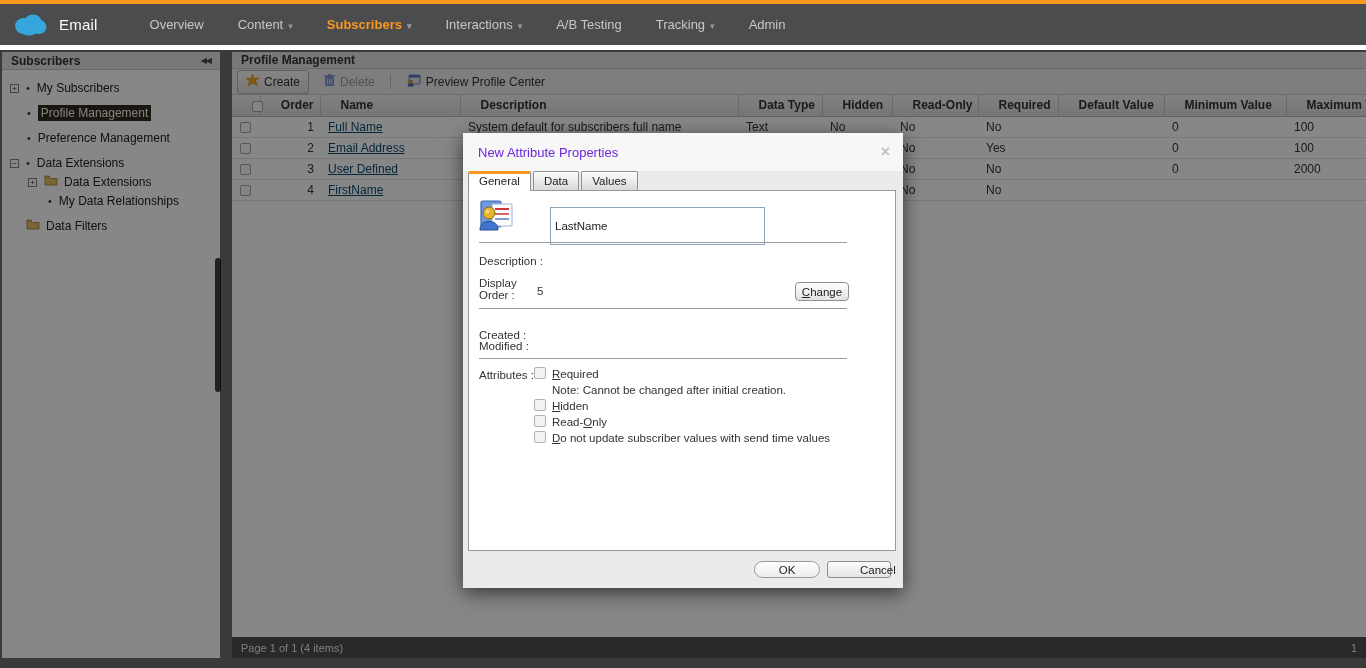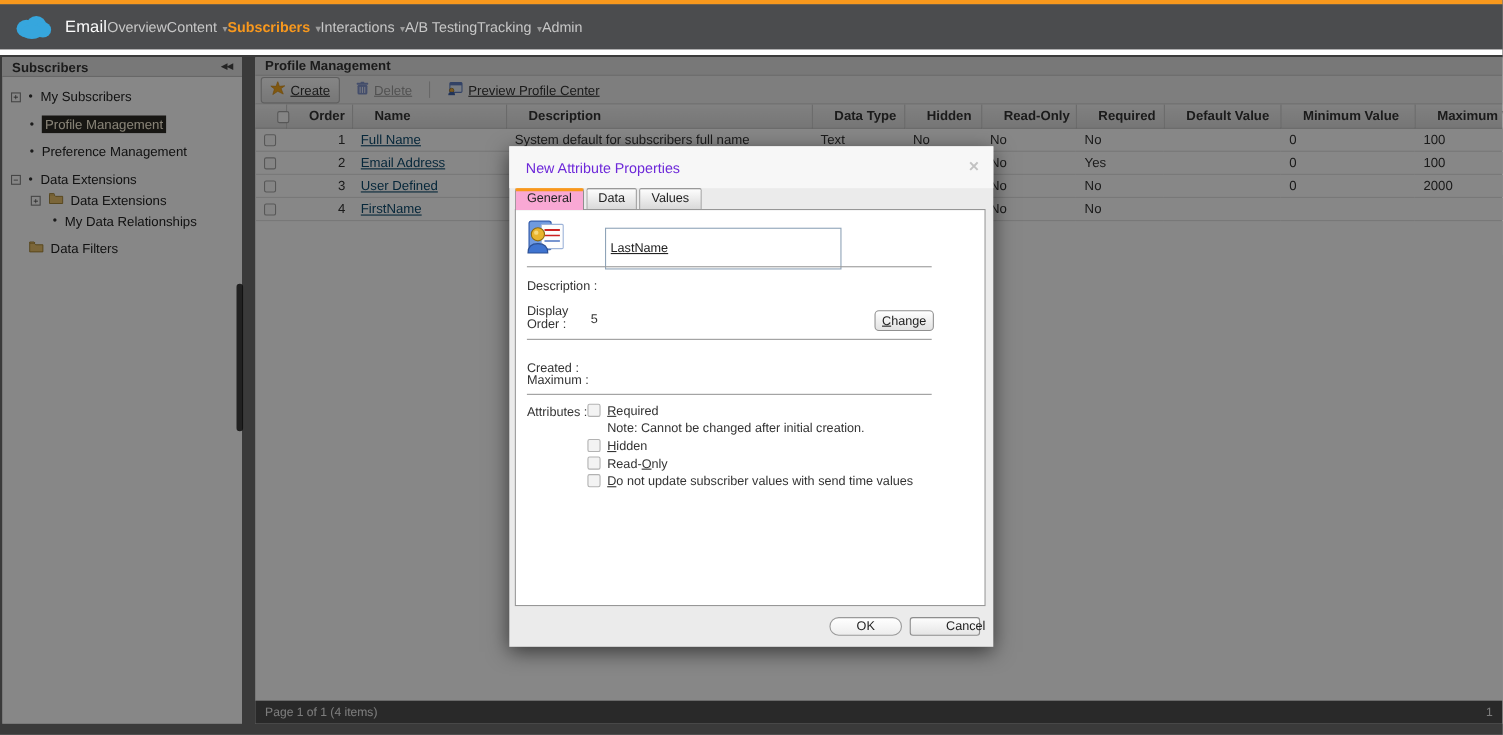--- a/index.html
+++ b/index.html
@@ -4,21 +4,21 @@
 <style>
   * { margin:0; padding:0; box-sizing:border-box; }
   html,body { width:1366px; height:668px; overflow:hidden; }
   body { font-family:"Liberation Sans", sans-serif; background:#6f6f6f; position:relative; }
 
   
   .topstrip { position:absolute; top:0; left:0; right:0; height:4px; background:#f8981d; z-index:70; }
   .nav { position:absolute; top:4px; left:0; right:0; height:41px; background:#4b4c4e; display:flex; align-items:center; z-index:70; }
   .logo { margin-left:12px; display:flex; align-items:center; }
   .app-title { color:#fdfdfd; font-size:15px; margin-left:11px; letter-spacing:.2px; }
-  .nav-items { display:flex; }
+  .nav-items { display:flex; margin-left:52px; gap:34px; }
   .nav-item { color:#c7c7c7; font-size:13px; display:flex; align-items:center; gap:5px; cursor:pointer; white-space:nowrap; }
   .nav-item.active { color:#f8981d; font-weight:bold; }
   .chev { font-size:9px; color:#9a9a9a; padding-top:2px; }
   .whitestrip { position:absolute; top:45px; left:0; right:0; height:5px; background:#ffffff; z-index:70; }
 
   
   .content { position:absolute; top:50px; left:0; right:0; bottom:0; background:#6f6f6f; }
 
   
   .sidebar { position:absolute; left:2px; top:2px; width:218px; bottom:10px; background:#fff; }
@@ -31,21 +31,21 @@
   .exp { width:9px; height:9px; border:1px solid #848484; background:#fff; font-size:8px; line-height:7px; text-align:center; color:#333; margin-right:7px; flex:0 0 9px; }
   .bullet { color:#333; margin-right:7px; font-size:11px; }
   .sel { background:#2c2a25; color:#fff6df; padding:1px 3px; }
   .folder-icon { margin-right:6px; }
   .scroll-thumb { position:absolute; left:215px; top:208px; width:6px; height:134px; background:rgba(15,15,15,.8); border-radius:3px; z-index:5; cursor:pointer; }
 
   
   .main { position:absolute; left:232px; top:2px; right:0; bottom:10px; background:#fff; overflow:hidden; }
   .panel-header { height:17px; background:#e2e2e2; border-bottom:1px solid #c9c9c9; font-weight:bold; font-size:12px; color:#333; padding:1px 0 0 9px; }
   .toolbar { height:26px; background:#efefef; border-bottom:1px solid #cbcbcb; display:flex; align-items:center; padding-left:5px; gap:7px; font-size:12px; color:#333; }
-  .tb-btn { display:flex; align-items:center; gap:5px; padding:3px 8px; cursor:pointer;text-decoration:underline; }
+  .tb-btn { display:flex; align-items:center; gap:5px; padding:3px 8px; cursor:pointer; }
   .tb-btn.raised { border:1px solid #b3b3b3; border-radius:3px; background:linear-gradient(#fbfbfb,#e1e1e1); }
   .tb-btn.disabled { color:#9b9b9b; }
   .tb-sep { width:1px; height:15px; background:#c2c2c2; }
 
   table { border-collapse:collapse; table-layout:fixed; width:1220px; font-size:12px; color:#333; }
   thead th { height:21px; background:linear-gradient(#f4f4f4,#dedede); border-bottom:1px solid #b7b7b7; border-right:1px solid #c9c9c9; text-align:left; padding:0 0 0 20px; font-size:12px; cursor:pointer; }
   thead th.num { text-align:right; padding-right:6px; }
   tbody td { height:21px; border-bottom:1px solid #e2e2e2; padding:0 0 0 8px; overflow:hidden; white-space:nowrap; }
   tbody td.num { text-align:right; padding-right:6px; }
   a.cell-link { color:#0c4a6e; text-decoration:underline; cursor:pointer; }
@@ -56,25 +56,25 @@
   
   .dim { position:absolute; inset:0; background:rgba(0,0,0,.47); z-index:40; }
 
   
   .dialog { position:absolute; left:463px; top:83px; width:440px; height:455px; background:#ebebeb; z-index:60; box-shadow:0 5px 18px rgba(0,0,0,.6); font-size:12px; color:#333; }
   .dlg-header { height:38px; display:flex; align-items:center; justify-content:space-between; padding:0 13px 0 15px; background:#f7f7f7; }
   .dlg-title { font-size:13px; color:#6d28d9; }
   .dlg-close { color:#c2c2c2; font-size:16px; font-weight:bold; cursor:pointer; line-height:1; }
   .dlg-tabs { display:flex; align-items:flex-end; height:19px; padding-left:5px; gap:2px; position:relative; z-index:3; }
   .tab { height:19px; padding:3px 10px 0; border:1px solid #8f8f8f; border-bottom:none; background:linear-gradient(#fdfdfd,#d9d9d9); font-size:11.5px; border-radius:2px 2px 0 0; cursor:pointer; color:#222; }
-  .tab.active { background:#f9a8d4; border-top:3px solid #f8981d; padding-top:1px; height:20px; margin-bottom:-1px; }
+  .tab.active { background:#ffffff; border-top:3px solid #f8981d; padding-top:1px; height:20px; margin-bottom:-1px; }
   .dlg-body { position:absolute; left:5px; top:57px; width:428px; height:361px; background:#fff; border:1px solid #979797; z-index:1; }
 
   .lbl { position:absolute; font-size:11.5px; color:#333; }
-  .txt-input { position:absolute; border:1px solid #8fa4b8; font:11.5px "Liberation Sans",sans-serif; padding:18px 4px; color:#222; background:#fff;text-decoration:underline; }
+  .txt-input { position:absolute; border:1px solid #8fa4b8; font:11.5px "Liberation Sans",sans-serif; padding:18px 4px; color:#222; background:#fff; }
   .sep { position:absolute; left:10px; width:368px; border-top:1px solid #9b9b9b; }
   .attr-icon { position:absolute; left:10px; top:7px; }
   .btn-change { position:absolute; left:326px; top:91px; width:54px; height:19px; border:1px solid #909090; border-radius:4px; background:linear-gradient(#ffffff,#e2e2e2); font:11.5px "Liberation Sans",sans-serif; color:#222; cursor:pointer; }
   .dcb { position:absolute; left:65px; width:12px; height:12px; border:1px solid #b2b2b2; background:#f3f3f3; border-radius:2px; cursor:pointer; }
   .note { position:absolute; left:83px; font-size:11.5px; color:#333; }
   .btn-ok { position:absolute; left:291px; top:428px; width:66px; height:17px; border:1px solid #9a9a9a; border-radius:9px; background:linear-gradient(#ffffff,#ededed); font:11.5px "Liberation Sans",sans-serif; color:#222; cursor:pointer; }
   .btn-cancel { position:absolute; left:364px; top:428px; width:64px; height:17px; border:1px solid #8d8d8d; border-radius:3px; background:linear-gradient(#fdfdfd,#e5e5e5); font:11.5px "Liberation Sans",sans-serif; color:#222; cursor:pointer;padding-left:32px; }
 </style>
 </head>
 <body>
@@ -331,21 +331,21 @@
       <div class="sep" style="top:51px"></div>
 
       <span class="lbl" style="left:10px; top:64px;">Description :</span>
 
       <span class="lbl" style="left:10px; top:86px; width:46px; line-height:12px;">Display Order :</span>
       <span class="lbl" style="left:68px; top:94px;">5</span>
       <button class="btn-change"><u>C</u>hange</button>
       <div class="sep" style="top:117px"></div>
 
       <span class="lbl" style="left:10px; top:138px;text-align:right;">Created :</span>
-      <span class="lbl" style="left:10px; top:149px;">Maximum :</span>
+      <span class="lbl" style="left:10px; top:149px;">Modified :</span>
       <div class="sep" style="top:167px"></div>
 
       <span class="lbl" style="left:10px; top:178px;">Attributes :</span>
 
       <span class="dcb" style="top:176px"></span>
       <span class="lbl" style="left:83px; top:177px;"><u>R</u>equired</span>
       <span class="note" style="top:193px">Note: Cannot be changed after initial creation.</span>
 
       <span class="dcb" style="top:208px"></span>
       <span class="lbl" style="left:83px; top:209px;"><u>H</u>idden</span>

